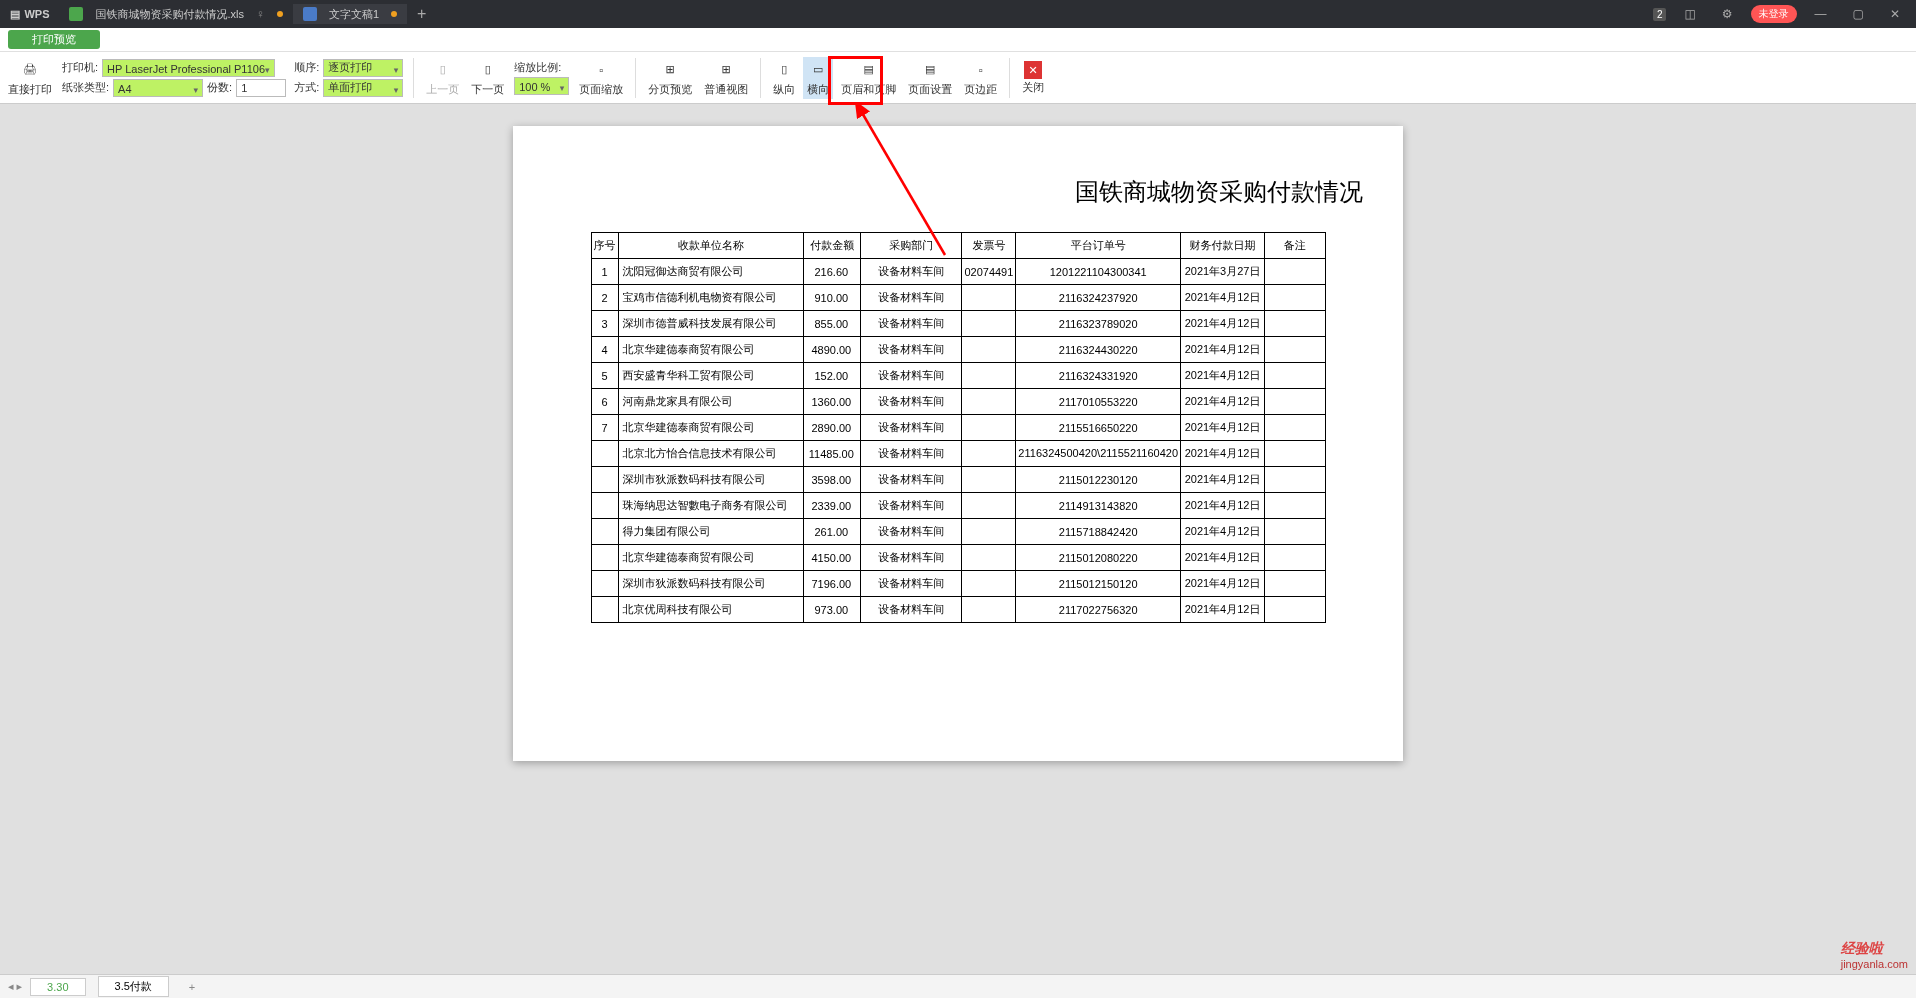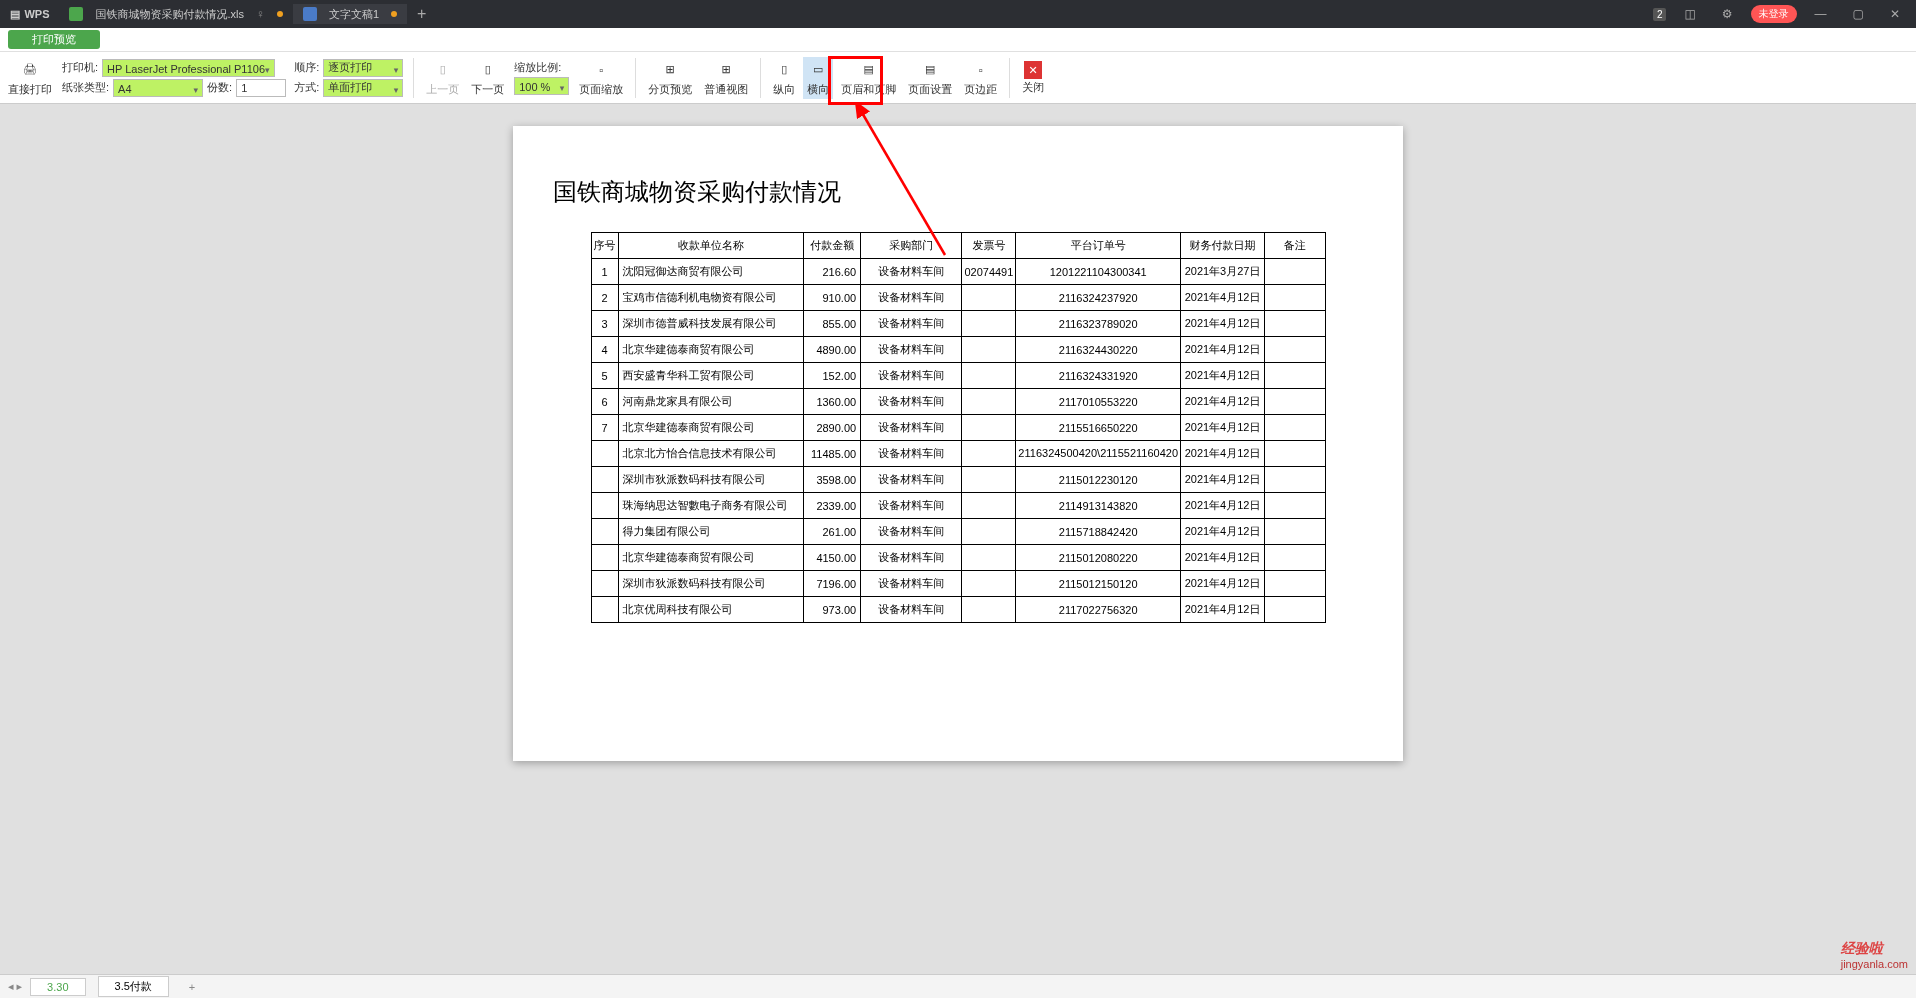--- a/index.html
+++ b/index.html
@@ -27,26 +27,26 @@
 .rib-sel.med{min-width:80px}
 .rib-spin{border:1px solid #bbb;padding:1px 4px;background:#fff;font-size:11px;width:50px;height:18px;display:flex;align-items:center}
 .rib-btn{display:flex;flex-direction:column;align-items:center;gap:1px;padding:2px 4px;font-size:11px;color:#333;cursor:pointer}
 .rib-btn.active{background:#d0e4f5}
 .rib-ico{width:22px;height:22px;display:flex;align-items:center;justify-content:center}
 .sep{width:1px;height:40px;background:#ddd;margin:0 4px}
 .nav-btn{color:#aaa;text-align:center}
 .highlight-box{position:absolute;border:3px solid red;pointer-events:none;z-index:10}
 .preview-area{position:absolute;top:104px;left:0;right:0;bottom:24px;background:#e0e0e0;overflow:auto}
 .paper{width:890px;height:635px;background:#fff;margin:22px auto 0;box-shadow:0 2px 8px rgba(0,0,0,0.3);padding:50px 40px 20px;position:relative}
-.doc-title{font-family:SimSun,serif;font-size:24px;text-align:left;margin-bottom:24px;font-weight:normal}
+.doc-title{font-family:SimSun,serif;font-size:24px;text-align:right;margin-bottom:24px;font-weight:normal}
 .tbl{width:735px;margin:0 auto;border-collapse:collapse;font-family:SimSun,serif}
 .tbl th,.tbl td{border:1px solid #000;font-size:11px;padding:4px 2px;text-align:center;height:26px;white-space:nowrap;overflow:hidden}
 .tbl th{font-weight:normal}
 .tbl td.lft{text-align:left;padding-left:4px}
-.tbl td.rgt{text-align:right;padding-right:4px}
+.tbl td.rgt{padding-right:4px}
 .tbl .c-seq{width:18px}
 .tbl .c-name{width:190px}
 .tbl .c-amt{width:58px}
 .tbl .c-dept{width:110px}
 .tbl .c-inv{width:52px}
 .tbl .c-ord{width:112px}
 .tbl .c-date{width:85px}
 .tbl .c-note{width:70px}
 .statusbar{position:absolute;bottom:0;left:0;right:0;height:24px;background:#f4f4f4;border-top:1px solid #ccc;display:flex;align-items:center;padding:0 8px;font-size:11px}
 .sheet-tab{padding:2px 16px;background:#fff;border:1px solid #ccc;margin-right:12px}

